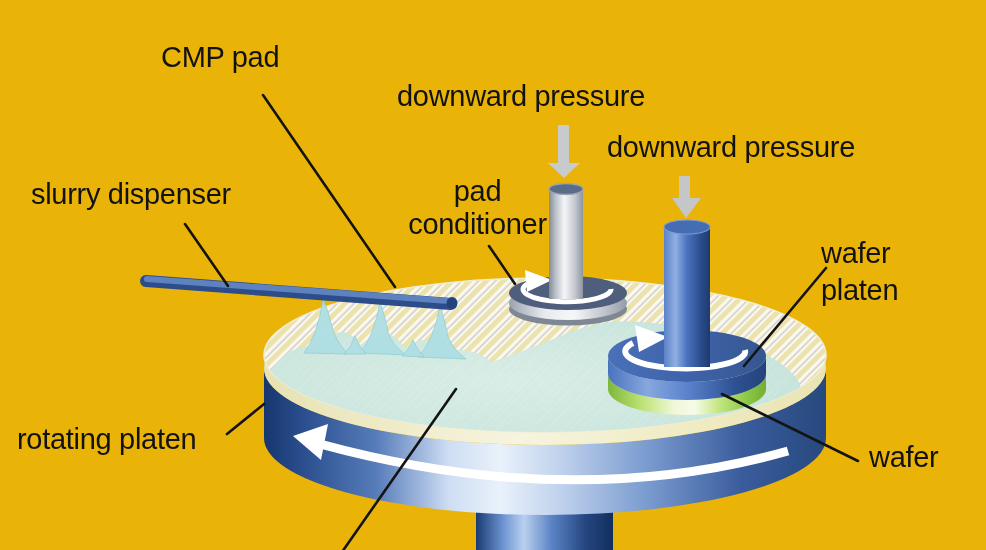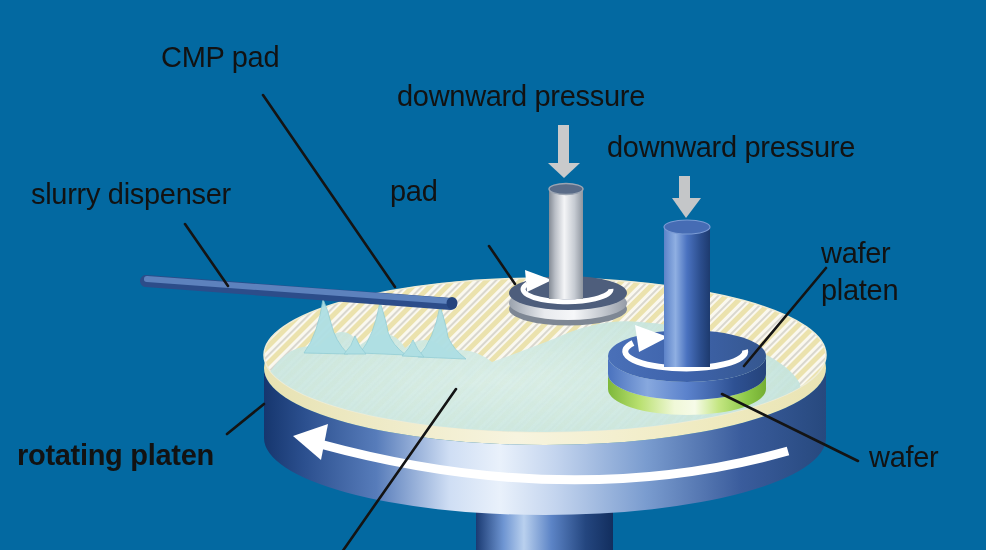--- a/index.html
+++ b/index.html
@@ -1,38 +1,38 @@
 <!DOCTYPE html>
 <html><head>
 <meta charset="utf-8">
 <style>
   html,body{margin:0;padding:0;background:#ffffff;}
   .canvas{
     position:relative;
     width:986px;height:550px;
-    background:#0369a1;
+    background:#eab308;
     overflow:hidden;
     font-family:"Liberation Sans", sans-serif;
   }
   .art{position:absolute;left:0;top:0;}
   .lbl{
     position:absolute;
     color:#121212;
     font-size:29px;
     line-height:34px;
     white-space:nowrap;
     letter-spacing:-0.3px;
   }
   .lbl-cmp-pad{left:161px;top:40px;}
   .lbl-dp1{left:397px;top:79px;}
   .lbl-dp2{left:607px;top:130px;}
-  .lbl-pad-conditioner{left:390px;top:175px;width:175px;text-align:left;line-height:33px;white-space:normal;}
+  .lbl-pad-conditioner{left:390px;top:175px;width:175px;text-align:center;line-height:33px;white-space:normal;}
   .lbl-slurry-dispenser{left:31px;top:177px;}
   .lbl-wafer-carrier{left:821px;top:235px;line-height:37px;white-space:normal;}
-  .lbl-rotating-platen{left:17px;top:438px;font-weight:bold;}
+  .lbl-rotating-platen{left:17px;top:422px;}
   .lbl-wafer{left:869px;top:440px;}
 </style>
 </head>
 <body>
 
 <div class="canvas">
 
   <svg class="art" width="986" height="550" viewBox="0 0 986 550">
     <defs>
       <pattern id="hatch" patternUnits="userSpaceOnUse" width="12" height="12" patternTransform="rotate(-45)">
@@ -214,20 +214,21 @@
   </svg>
 
   <div class="lbl lbl-cmp-pad">CMP pad</div>
 
   <div class="lbl lbl-dp1">downward pressure</div>
 
   <div class="lbl lbl-dp2">downward pressure</div>
 
   <div class="lbl lbl-pad-conditioner">
     <span>pad</span><br>
+    <span>conditioner</span>
   </div>
 
   <div class="lbl lbl-slurry-dispenser">slurry dispenser</div>
 
   <div class="lbl lbl-wafer-carrier">
     <span>wafer</span><br>
     <span>platen</span>
   </div>
 
   <div class="lbl lbl-rotating-platen">rotating platen</div>

